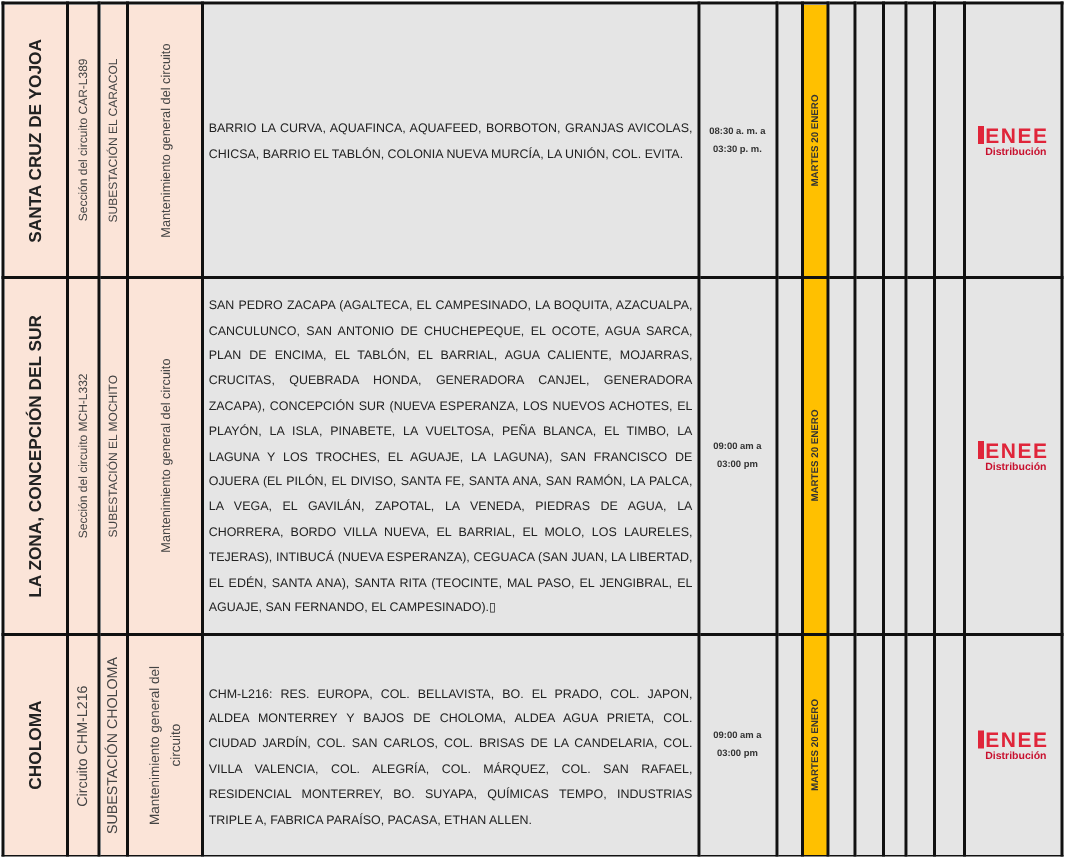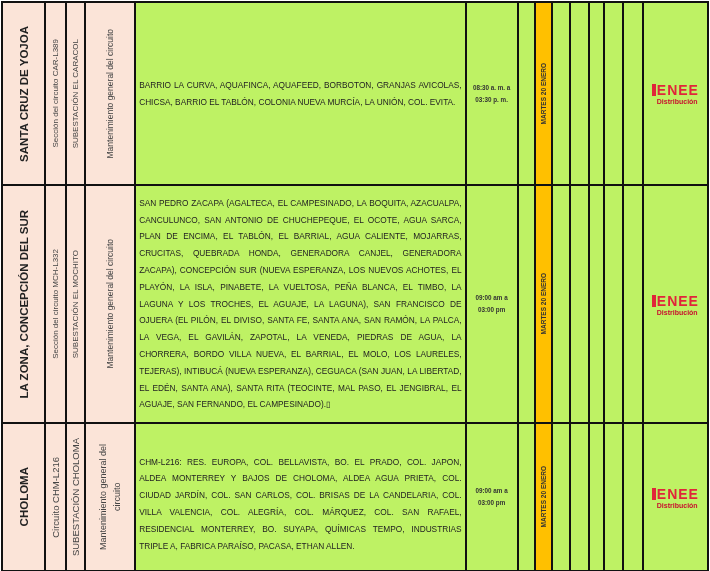--- a/index.html
+++ b/index.html
@@ -9,21 +9,21 @@
     border-collapse: collapse; table-layout: fixed;
     width: 708px;
   }
   table.sched td {
     border: 2px solid #111;
     padding: 0;
     vertical-align: middle;
     overflow: hidden;
   }
   .peach { background: #fbe4d8; }
-  .white { background: #bef264; margin-left: 47px; }
+  .white { background: #e5e5e5; margin-left: 47px; }
   .yellow { background: #ffc000; }
   .vert {
     writing-mode: vertical-rl;
     transform: rotate(180deg);
     margin: 0 auto;
     text-align: center;
     white-space: nowrap;
   }
   .muni { font-weight: bold; font-size: 11.5px; color: #222; }
   .circ { font-size: 8px; color: #444; }

